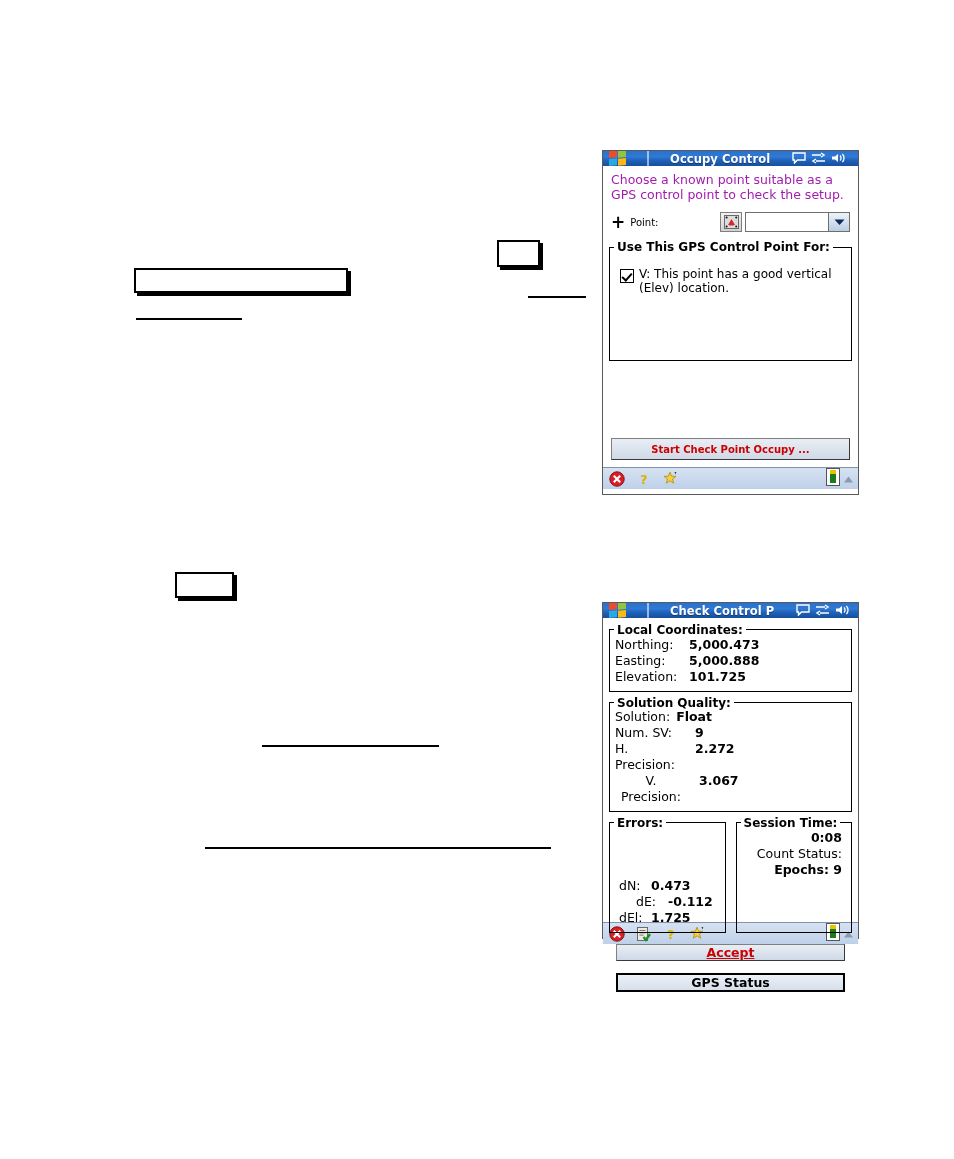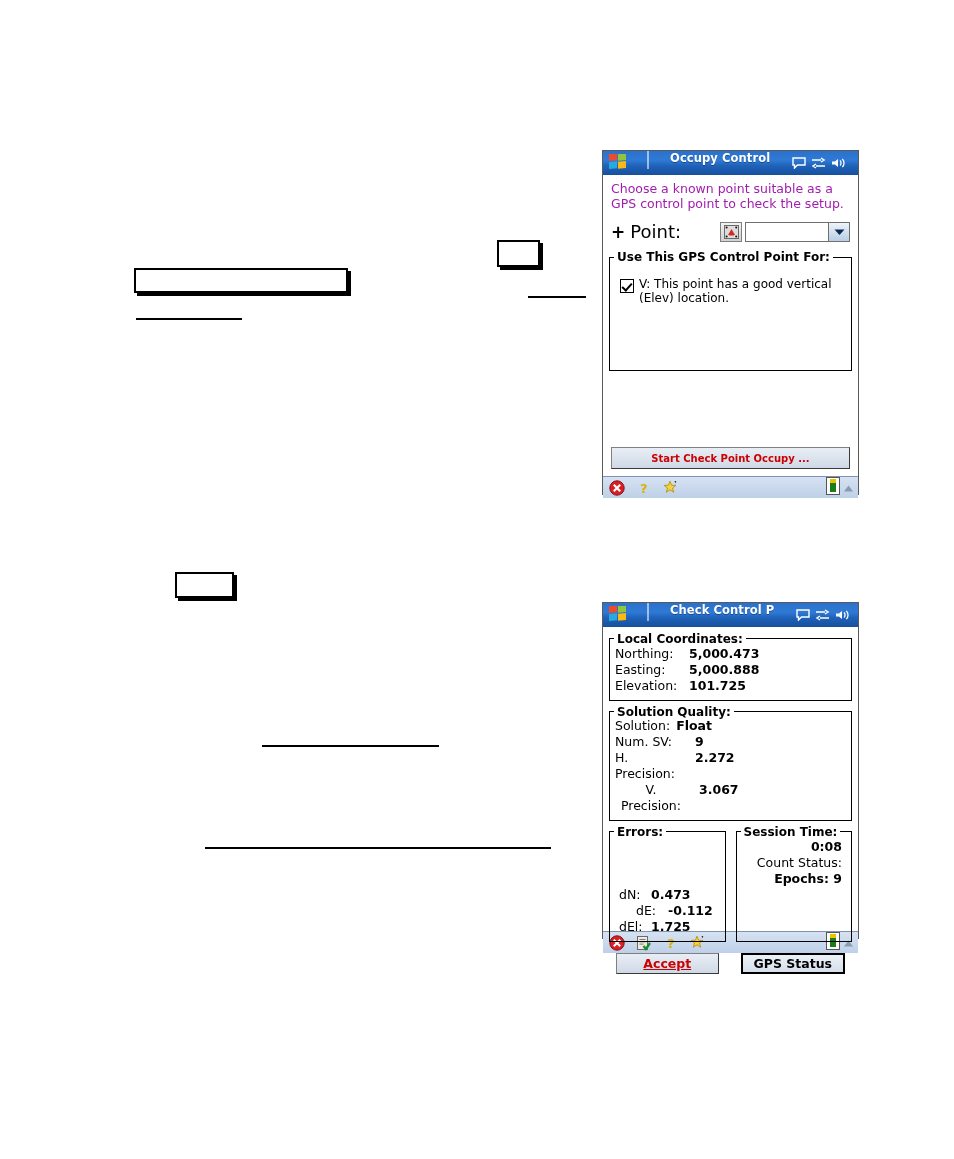--- a/index.html
+++ b/index.html
@@ -8,38 +8,38 @@
   .page{position:absolute;left:0;top:0;width:954px;height:1159px;background:#fff;}
 
   
   .doc-box{position:absolute;background:#fff;border:2px solid #000;box-shadow:3px 3px 0 0 #000;box-sizing:border-box;}
   .doc-rule{position:absolute;background:#000;}
 
   
   .pda{position:absolute;box-sizing:border-box;border:1px solid #5a5a5a;background:#ffffff;
        font-family:"DejaVu Sans","Liberation Sans",sans-serif;}
 
-  .titlebar{height:24px;display:flex;
+  .titlebar{height:15px;display:flex;align-items:center;
             background:linear-gradient(to bottom,#2a71cd 0%,#2f7ad6 38%,#1f62b8 62%,#174f9e 100%);
             color:#ffffff;position:relative;overflow:hidden;gap:16px;}
   .tb-start{width:26px;height:20px;display:flex;align-items:center;justify-content:center;flex:none;
             margin-left:1px;}
   .tb-sep{width:2px;height:18px;background:rgba(255,255,255,.55);flex:none;margin:0 5px 0 1px;}
   .tb-title{font-size:11.5px;font-weight:bold;white-space:nowrap;letter-spacing:.1px;flex:none;
             text-shadow:0 1px 0 rgba(0,0,0,.35);overflow:hidden;}
   .tb-icons{display:flex;align-items:center;gap:5px;margin-left:6px;flex:none;}
   .tb-time{font-size:11.5px;font-weight:bold;margin-left:5px;flex:none;text-shadow:0 1px 0 rgba(0,0,0,.35);}
 
   .client{background:#ffffff;padding:0;position:relative;}
 
   .instr{font-size:12.5px;color:#a21caf;line-height:15px;padding:6px 8px 0 8px;}
 
   .point-row{display:flex;align-items:center;padding:10px 8px 6px 8px;}
   .plus{font-size:17px;font-weight:bold;line-height:12px;margin-right:5px;}
-  .point-lbl{font-size:18px;}
+  .point-lbl{font-size:10px;}
   .pick-btn{width:22px;height:20px;box-sizing:border-box;border:1px solid #7f7f7f;
             background:linear-gradient(to bottom,#f2f2f2,#d2d2d2);display:flex;align-items:center;
             justify-content:center;margin-left:auto;}
   .combo{display:flex;align-items:center;margin-left:3px;}
   .combo-input{width:84px;height:20px;box-sizing:border-box;border:1px solid #6f6f6f;background:#fff;}
   .combo-arrow{width:21px;height:20px;box-sizing:border-box;border:1px solid #6f6f6f;border-left:none;
                background:linear-gradient(to bottom,#eef3f9,#b9cde4);display:flex;align-items:center;justify-content:center;}
 
   
   .gb{position:relative;border:1px solid #000;margin:6px 6px 0 6px;padding:9px 5px 6px 5px;box-sizing:border-box;}
@@ -291,21 +291,21 @@
         </div>
 
         <div class="gb dl" style="margin:0;flex:1;padding-top:7px;text-align:right;">
           <span class="cap">Session Time:</span>
           <div style="font-weight:bold;padding-right:4px;">0:08</div>
           <div style="padding-right:4px;">Count Status:</div>
           <div style="font-weight:bold;padding-right:4px;">Epochs: 9</div>
         </div>
       </div>
 
-      <div style="display:flex;gap:22px;margin:11px 0 0 0;padding:0 13px;">
+      <div style="display:flex;gap:12px;margin:11px 0 0 0;padding:0 13px;flex-direction:column;">
         <div class="btn red" style="flex:1;height:21px;font-size:12.5px;">
           <span class="u">Accept</span>
         </div>
         <div class="btn dark" style="flex:1;height:21px;font-size:12.5px;font-weight:bold;color:#000;">
           <span>GPS Status</span>
         </div>
       </div>
     </div>
 
     <div class="taskbar">

